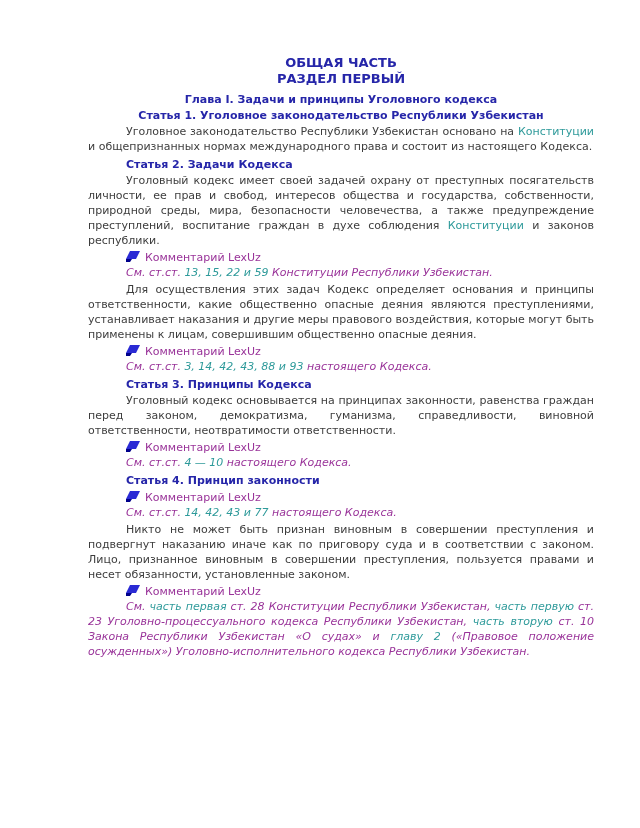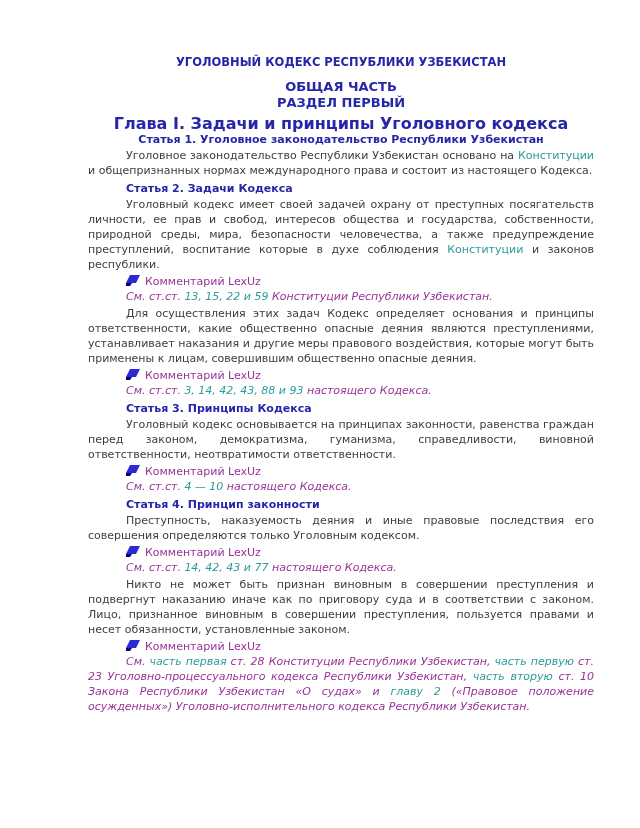--- a/index.html
+++ b/index.html
@@ -28,21 +28,21 @@
     font-size: 11.5px;
     line-height: 15px;
     margin: 0 0 9px 0;
   }
   .subhead {
     font-size: 13px;
     line-height: 16px;
     margin: 0;
   }
   .chapter {
-    font-size: 16px;
+    font-size: 11px;
     line-height: 15px;
     margin: 5px 0 1px 0;
   }
   .article-h-center {
     font-size: 11px;
     line-height: 15px;
     margin: 1px 0 1px 0;
   }
   .article-h {
     font-size: 11px;
@@ -80,30 +80,29 @@
     height: 11px;
     margin-right: 5px;
     vertical-align: -1px;
   }
 </style>
 </head>
 <body>
 
 <div class="page">
 
-  <div class="doc-title center blue">УГОЛОВНЫЙ КОДЕКС РЕСПУБЛИКИ УЗБЕКИСТАН</div>
   <div class="subhead center blue">ОБЩАЯ ЧАСТЬ</div>
   <div class="subhead center blue">РАЗДЕЛ ПЕРВЫЙ</div>
   <div class="chapter center blue">Глава I. Задачи и принципы Уголовного кодекса</div>
 
   <div class="article-h-center center blue">Статья 1. Уголовное законодательство Республики Узбекистан</div>
   <p class="para"><span>Уголовное законодательство Республики Узбекистан основано на </span><span class="lnk">Конституции</span><span> и общепризнанных нормах международного права и состоит из настоящего Кодекса.</span></p>
 
   <div class="article-h blue">Статья 2. Задачи Кодекса</div>
-  <p class="para"><span>Уголовный кодекс имеет своей задачей охрану от преступных посягательств личности, ее прав и свобод, интересов общества и государства, собственности, природной среды, мира, безопасности человечества, а также предупреждение преступлений, воспитание которые в духе соблюдения </span><span class="lnk">Конституции</span><span> и законов республики.</span></p>
+  <p class="para"><span>Уголовный кодекс имеет своей задачей охрану от преступных посягательств личности, ее прав и свобод, интересов общества и государства, собственности, природной среды, мира, безопасности человечества, а также предупреждение преступлений, воспитание граждан в духе соблюдения </span><span class="lnk">Конституции</span><span> и законов республики.</span></p>
 
   <div class="comment-label"><span class="lexuz-icon"><svg width="14" height="11" viewBox="0 0 14 11" xmlns="http://www.w3.org/2000/svg">
           <polygon points="4,0 14,0 10,8 0,8" fill="#2a2ad4"></polygon>
           <polygon points="0,8 6,8 4,11 0,11" fill="#00008b"></polygon>
         </svg></span><span>Комментарий LexUz</span></div>
   <p class="comment-ref"><span>См. ст.ст. </span><span class="lnk">13, 15, 22 и 59</span><span> Конституции Республики Узбекистан.</span></p>
 
   <p class="para">Для осуществления этих задач Кодекс определяет основания и принципы ответственности, какие общественно опасные деяния являются преступлениями, устанавливает наказания и другие меры правового воздействия, которые могут быть применены к лицам, совершившим общественно опасные деяния.</p>
 
   <div class="comment-label"><span class="lexuz-icon"><svg width="14" height="11" viewBox="0 0 14 11" xmlns="http://www.w3.org/2000/svg">
@@ -115,21 +114,20 @@
   <div class="article-h blue">Статья 3. Принципы Кодекса</div>
   <p class="para">Уголовный кодекс основывается на принципах законности, равенства граждан перед законом, демократизма, гуманизма, справедливости, виновной ответственности, неотвратимости ответственности.</p>
 
   <div class="comment-label"><span class="lexuz-icon"><svg width="14" height="11" viewBox="0 0 14 11" xmlns="http://www.w3.org/2000/svg">
           <polygon points="4,0 14,0 10,8 0,8" fill="#2a2ad4"></polygon>
           <polygon points="0,8 6,8 4,11 0,11" fill="#00008b"></polygon>
         </svg></span><span>Комментарий LexUz</span></div>
   <p class="comment-ref"><span>См. ст.ст. </span><span class="lnk">4 — 10</span><span> настоящего Кодекса.</span></p>
 
   <div class="article-h blue">Статья 4. Принцип законности</div>
-  <p class="para">Преступность, наказуемость деяния и иные правовые последствия его совершения определяются только Уголовным кодексом.</p>
 
   <div class="comment-label"><span class="lexuz-icon"><svg width="14" height="11" viewBox="0 0 14 11" xmlns="http://www.w3.org/2000/svg">
           <polygon points="4,0 14,0 10,8 0,8" fill="#2a2ad4"></polygon>
           <polygon points="0,8 6,8 4,11 0,11" fill="#00008b"></polygon>
         </svg></span><span>Комментарий LexUz</span></div>
   <p class="comment-ref"><span>См. ст.ст. </span><span class="lnk">14, 42, 43 и 77</span><span> настоящего Кодекса.</span></p>
 
   <p class="para">Никто не может быть признан виновным в совершении преступления и подвергнут наказанию иначе как по приговору суда и в соответствии с законом. Лицо, признанное виновным в совершении преступления, пользуется правами и несет обязанности, установленные законом.</p>
 
   <div class="comment-label"><span class="lexuz-icon"><svg width="14" height="11" viewBox="0 0 14 11" xmlns="http://www.w3.org/2000/svg">

